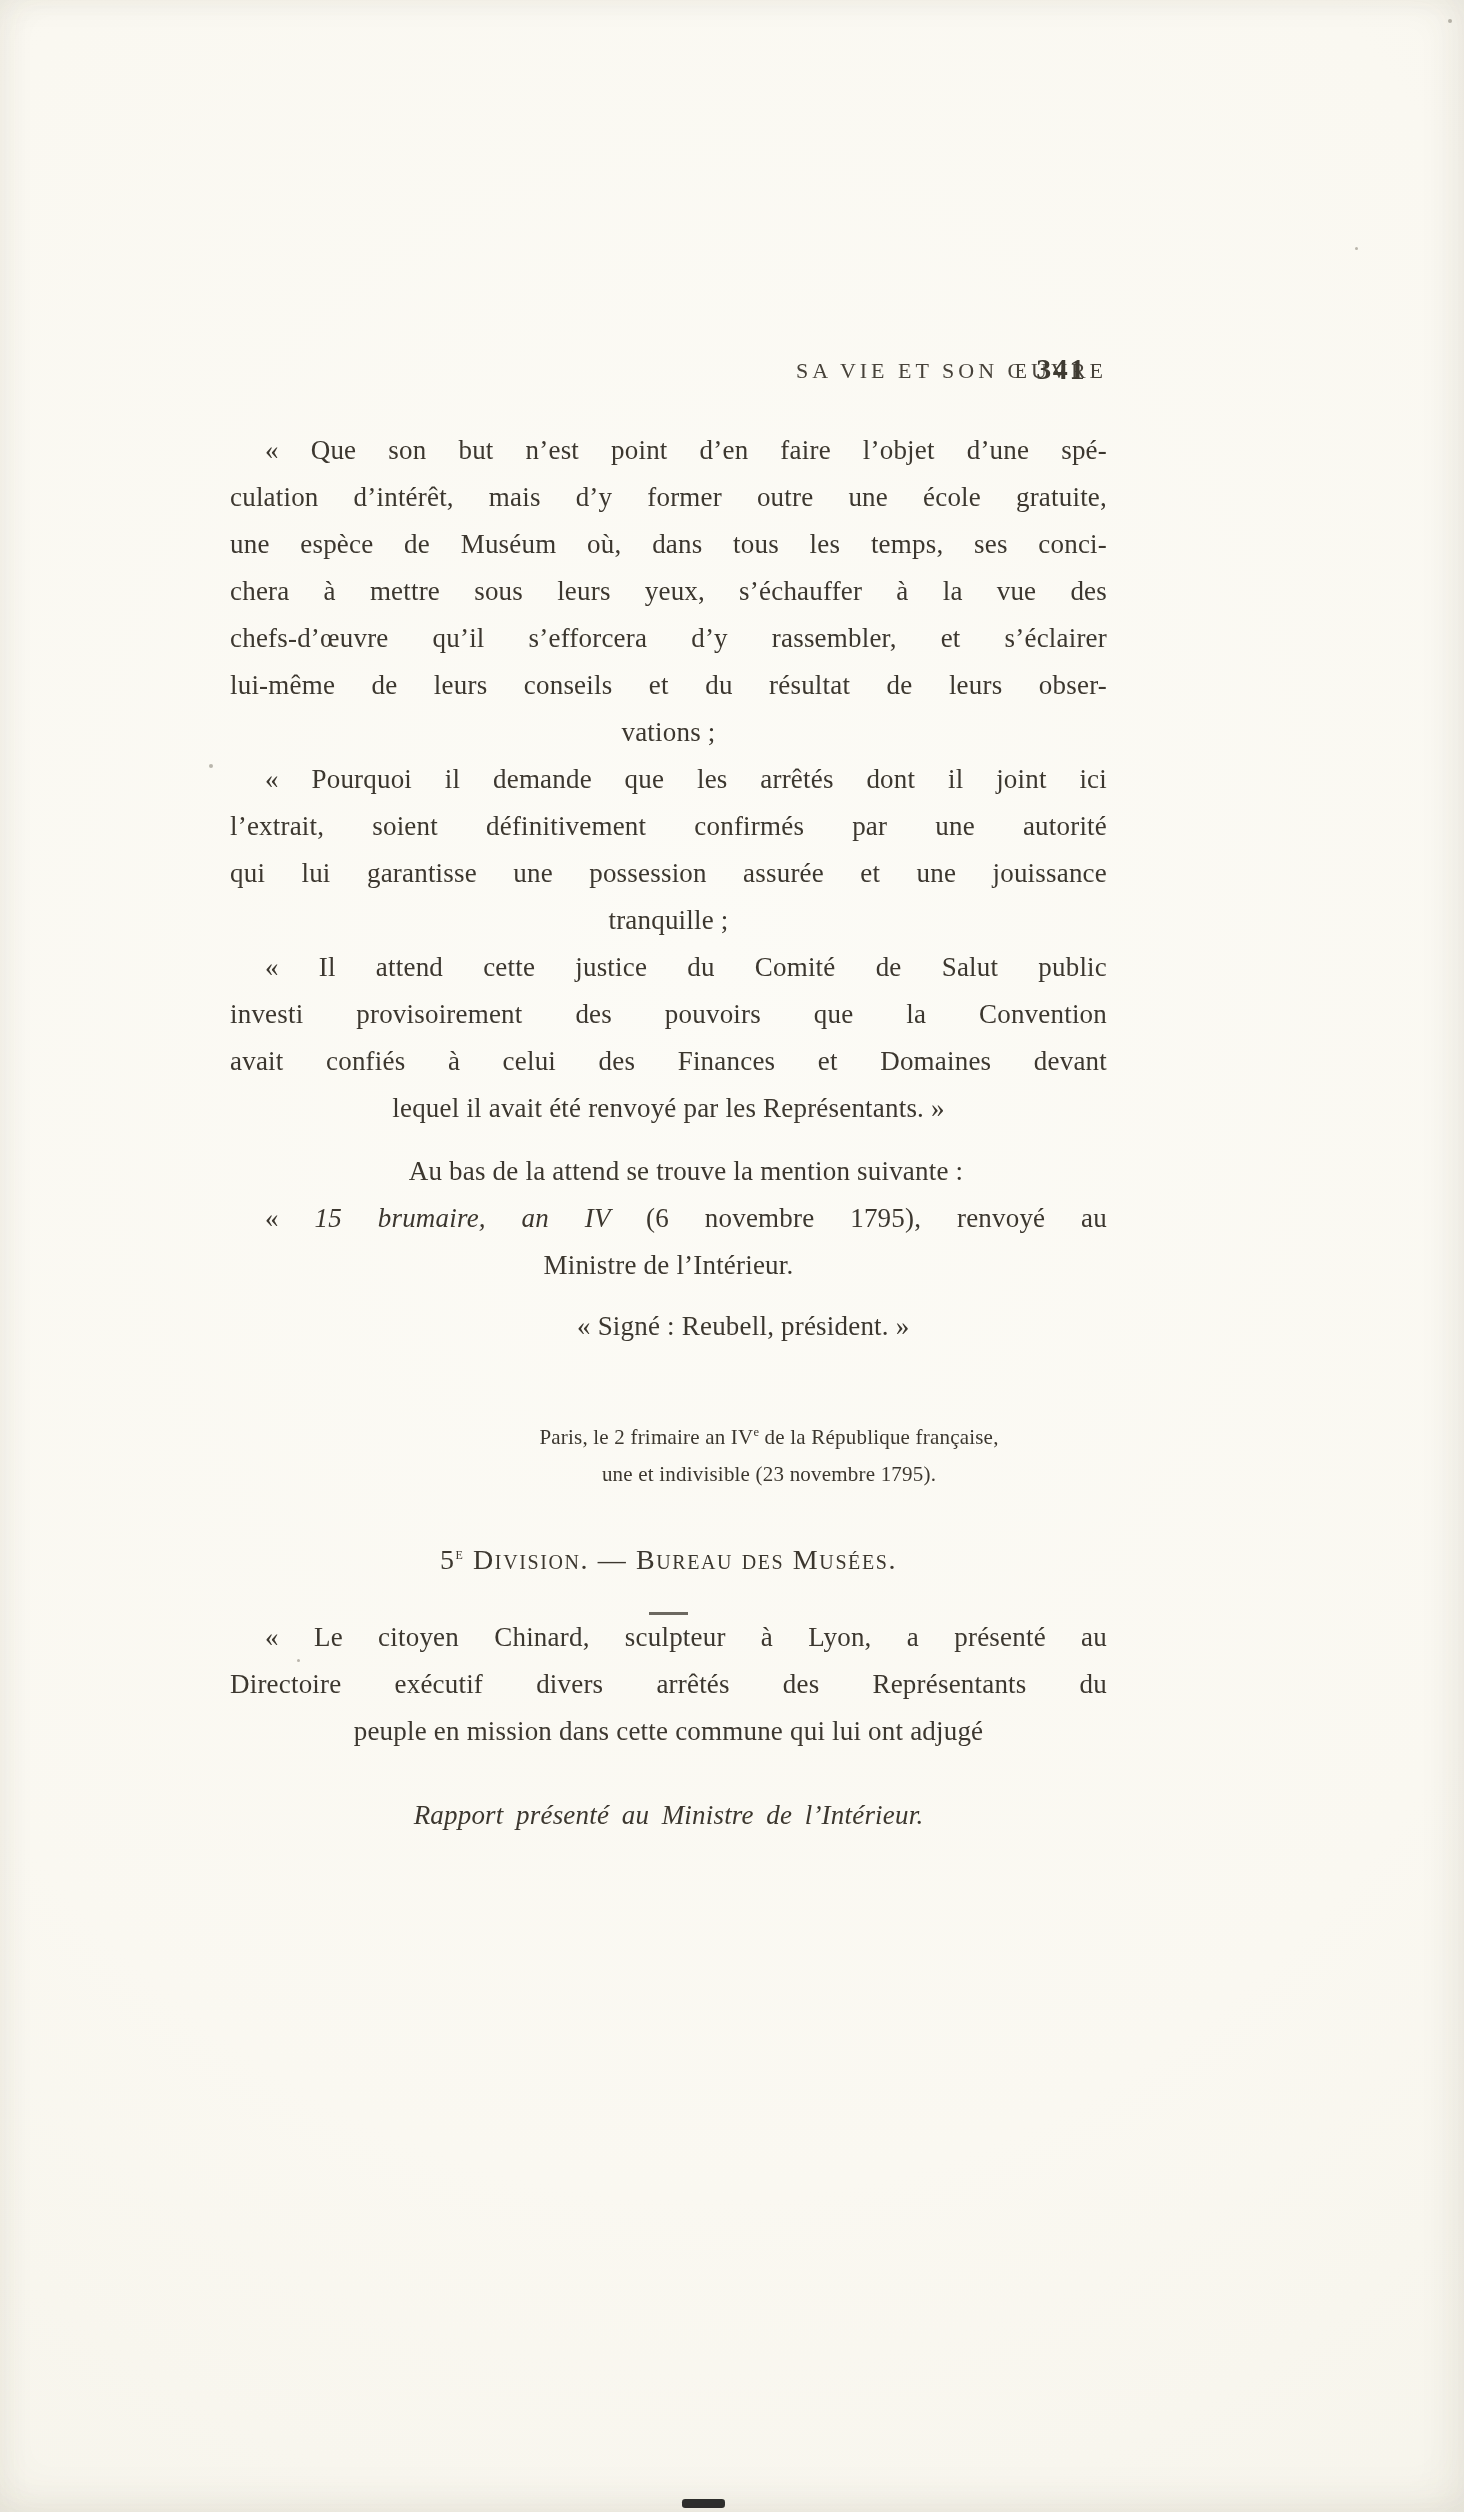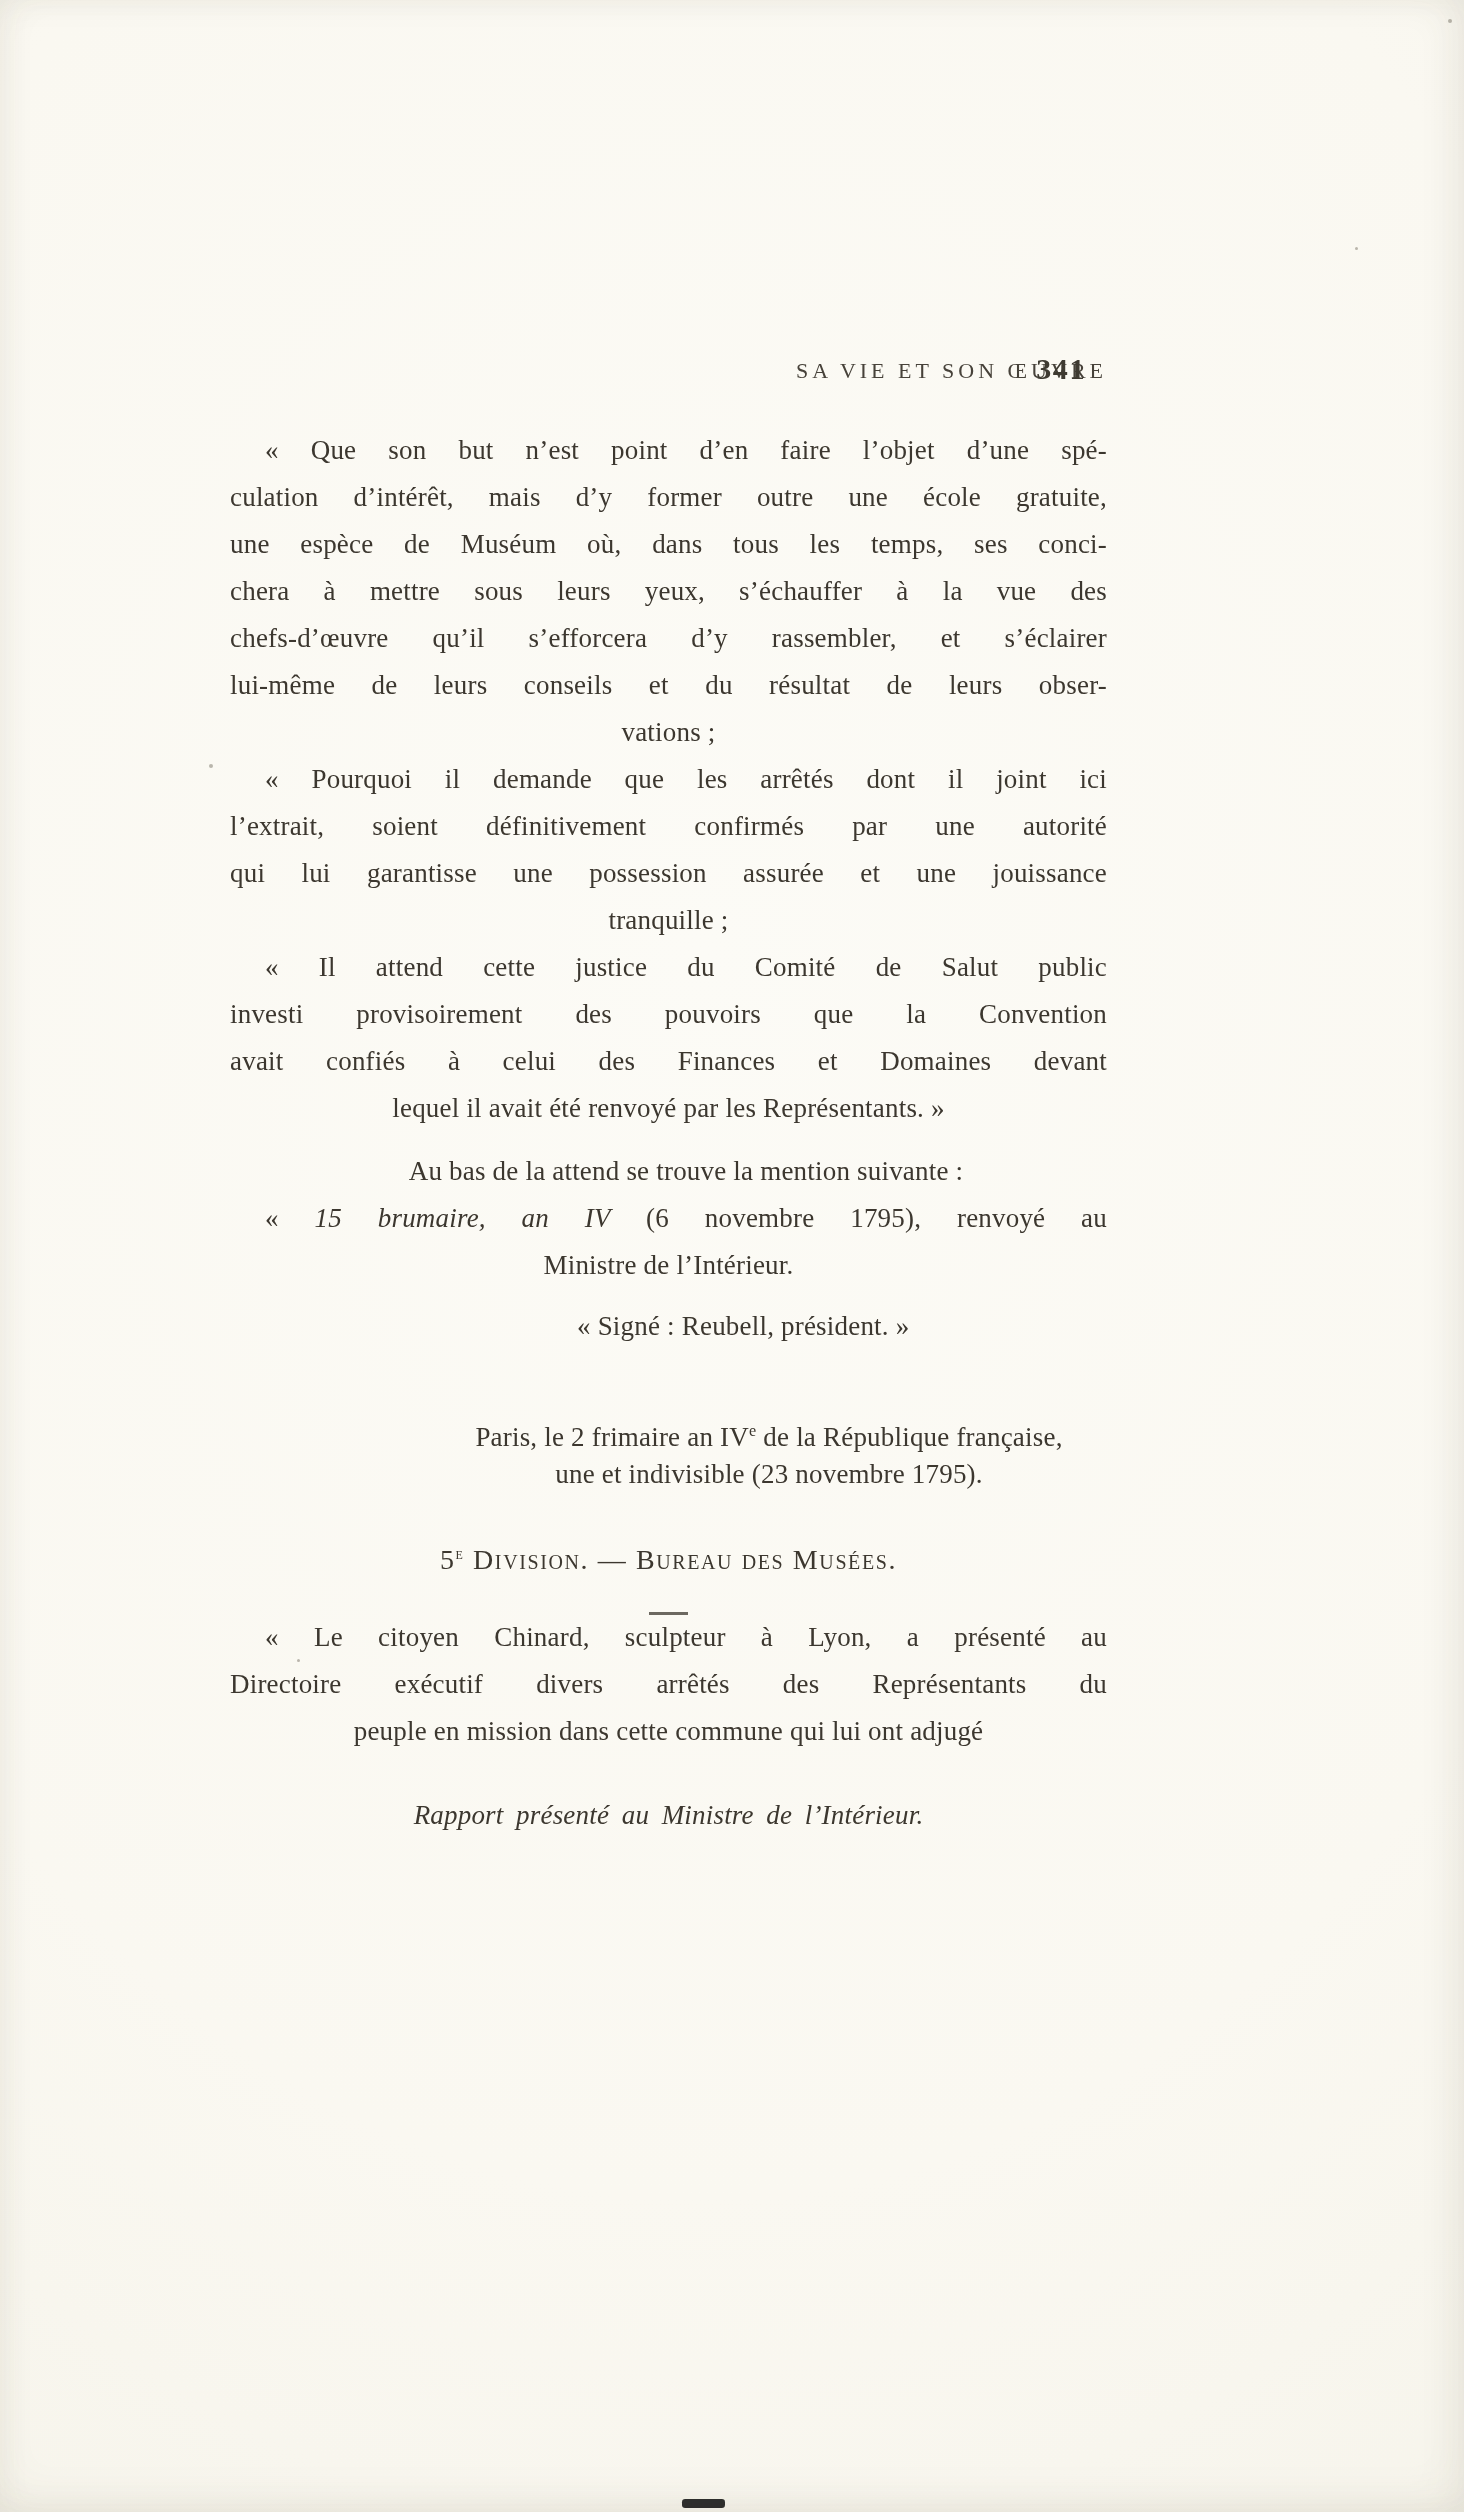--- a/index.html
+++ b/index.html
@@ -43,21 +43,21 @@
   .sup{vertical-align:super;font-size:.6em;line-height:0;}
 
   
   #content > :nth-child(4){margin-top:16px;}   
   #content > :nth-child(11){margin-top:37px;}  
 
   .block-signature{margin-top:14px;padding-left:347px;}
 
   .block-dateline{
     margin-top:69px;text-align:center;padding-left:201px;
-    font-size:27px;line-height:37px;
+    font-size:21px;line-height:37px;
   }
 
   .block-division{
     margin-top:43px;text-align:center;
     font-variant:small-caps;letter-spacing:1.6px;font-size:28px;
   }
 
   .block-rule{margin-top:22.5px;text-align:center;line-height:0;height:8px;}
   .rule{display:inline-block;width:39px;height:2.4px;background:currentColor;opacity:.75;}
 

